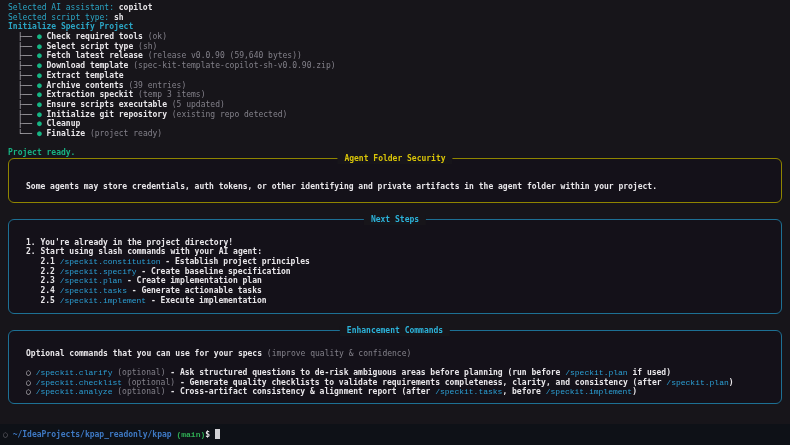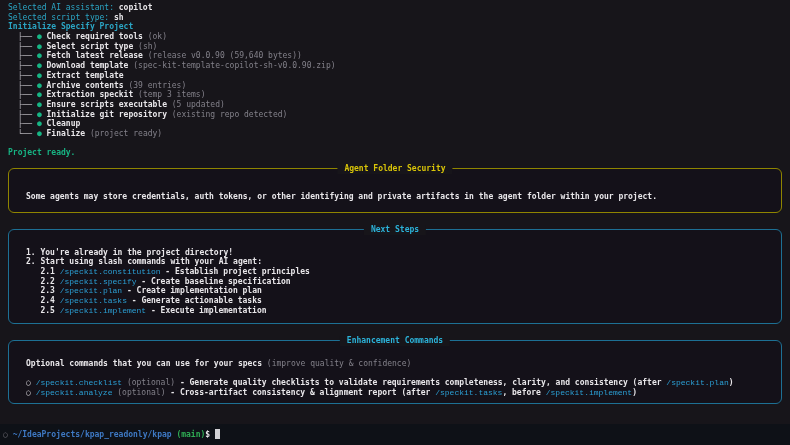--- a/index.html
+++ b/index.html
@@ -16,33 +16,33 @@
   .c-cy  {color:#2ba6c5;}
   .c-cyb {color:#2ba6c5;font-weight:bold;}
   .c-w   {color:#e9e7ea;font-weight:bold;}
   .c-wn  {color:#d6d4d9;}
   .c-g   {color:#83818a;}
   .c-gn  {color:#17b584;font-weight:bold;}
   .c-cmd {color:#2b9fd4;font-family:Liberation Mono, monospace;}
   .c-blue{color:#3585d1;}
   .c-tree{color:#bfbdc3;}
   .c-path{color:#3e79c4;font-weight:bold;}
-  .c-main{color:#2fae54;font-weight:bold;}
+  .c-main{color:#2fae54;font-weight:bold;font-family:Liberation Mono, monospace;}
   .c-dim {color:#6f6d75;}
   
   .panel{position:relative;border:1px solid #555;border-radius:6px;background:#141119;}
   .panel .panel-title{
     position:absolute;top:-5px;left:50%;transform:translateX(-50%);
     background:#17151a;padding:0 7px;font-weight:bold;height:10px;line-height:10px;white-space:pre;
   }
   .panel.yellow{border-color:#8f8500;}
   .panel.yellow .panel-title{color:#d9c508;}
   .panel.cyan{border-color:#1d7094;}
   .panel.cyan .panel-title{color:#2cb3da;}
-  .p1{margin-top:10px;padding:23px 14px 10px 17px;}
+  .p1{margin-top:0;padding:23px 14px 10px 17px;}
   .p2{margin-top:16px;padding:18px 14px 7px 17px;}
   .p3{margin-top:16px;padding:18px 14px 6px 17px;}
   
   .prompt-bar{
     position:absolute;left:0;right:0;bottom:0;height:21px;
     background:#0e1117;padding:5px 0 0 3px;box-sizing:border-box;
   }
   .prompt-bar .line{height:11px;line-height:11px;}
   .cursor{display:inline-block;width:5px;height:10px;background:#d2d2d6;vertical-align:text-bottom;margin-left:0px;}
 </style>
@@ -79,19 +79,20 @@
       <div class="line"><span class="c-w">   2.1 </span><span class="c-cmd">/speckit.constitution</span><span class="c-w"> - Establish project principles</span></div>
       <div class="line"><span class="c-w">   2.2 </span><span class="c-cmd">/speckit.specify</span><span class="c-w"> - Create baseline specification</span></div>
       <div class="line"><span class="c-w">   2.3 </span><span class="c-cmd">/speckit.plan</span><span class="c-w"> - Create implementation plan</span></div>
       <div class="line"><span class="c-w">   2.4 </span><span class="c-cmd">/speckit.tasks</span><span class="c-w"> - Generate actionable tasks</span></div>
       <div class="line"><span class="c-w">   2.5 </span><span class="c-cmd">/speckit.implement</span><span class="c-w"> - Execute implementation</span></div>
     </div>
     <div class="panel cyan p3">
       <span class="panel-title">Enhancement Commands</span>
       <div class="line"><span class="c-w">Optional commands that you can use for your specs </span><span class="c-g">(improve quality &amp; confidence)</span></div>
       <div class="line"></div>
+      <div class="line"><span class="c-wn">○ </span><span class="c-cmd">/speckit.clarify</span><span class="c-w"> </span><span class="c-g">(optional)</span><span class="c-w"> - Ask structured questions to de-risk ambiguous areas before planning (run before </span><span class="c-cmd">/speckit.plan</span><span class="c-w"> if used)</span></div>
       <div class="line"><span class="c-wn">○ </span><span class="c-cmd">/speckit.checklist</span><span class="c-w"> </span><span class="c-g">(optional)</span><span class="c-w"> - Generate quality checklists to validate requirements completeness, clarity, and consistency (after </span><span class="c-cmd">/speckit.plan</span><span class="c-w">)</span></div>
       <div class="line"><span class="c-wn">○ </span><span class="c-cmd">/speckit.analyze</span><span class="c-w"> </span><span class="c-g">(optional)</span><span class="c-w"> - Cross-artifact consistency &amp; alignment report (after </span><span class="c-cmd">/speckit.tasks</span><span class="c-w">, before </span><span class="c-cmd">/speckit.implement</span><span class="c-w">)</span></div>
     </div>
   </div>
 <div class="prompt-bar">
     <div class="line"><span class="c-dim">○ </span><span class="c-path">~/IdeaProjects/kpap_readonly/kpap</span><span class="c-w"> </span><span class="c-main">(main)</span><span class="c-w">$ </span><span class="cursor"></span></div>
   </div>
 
 </body></html>

